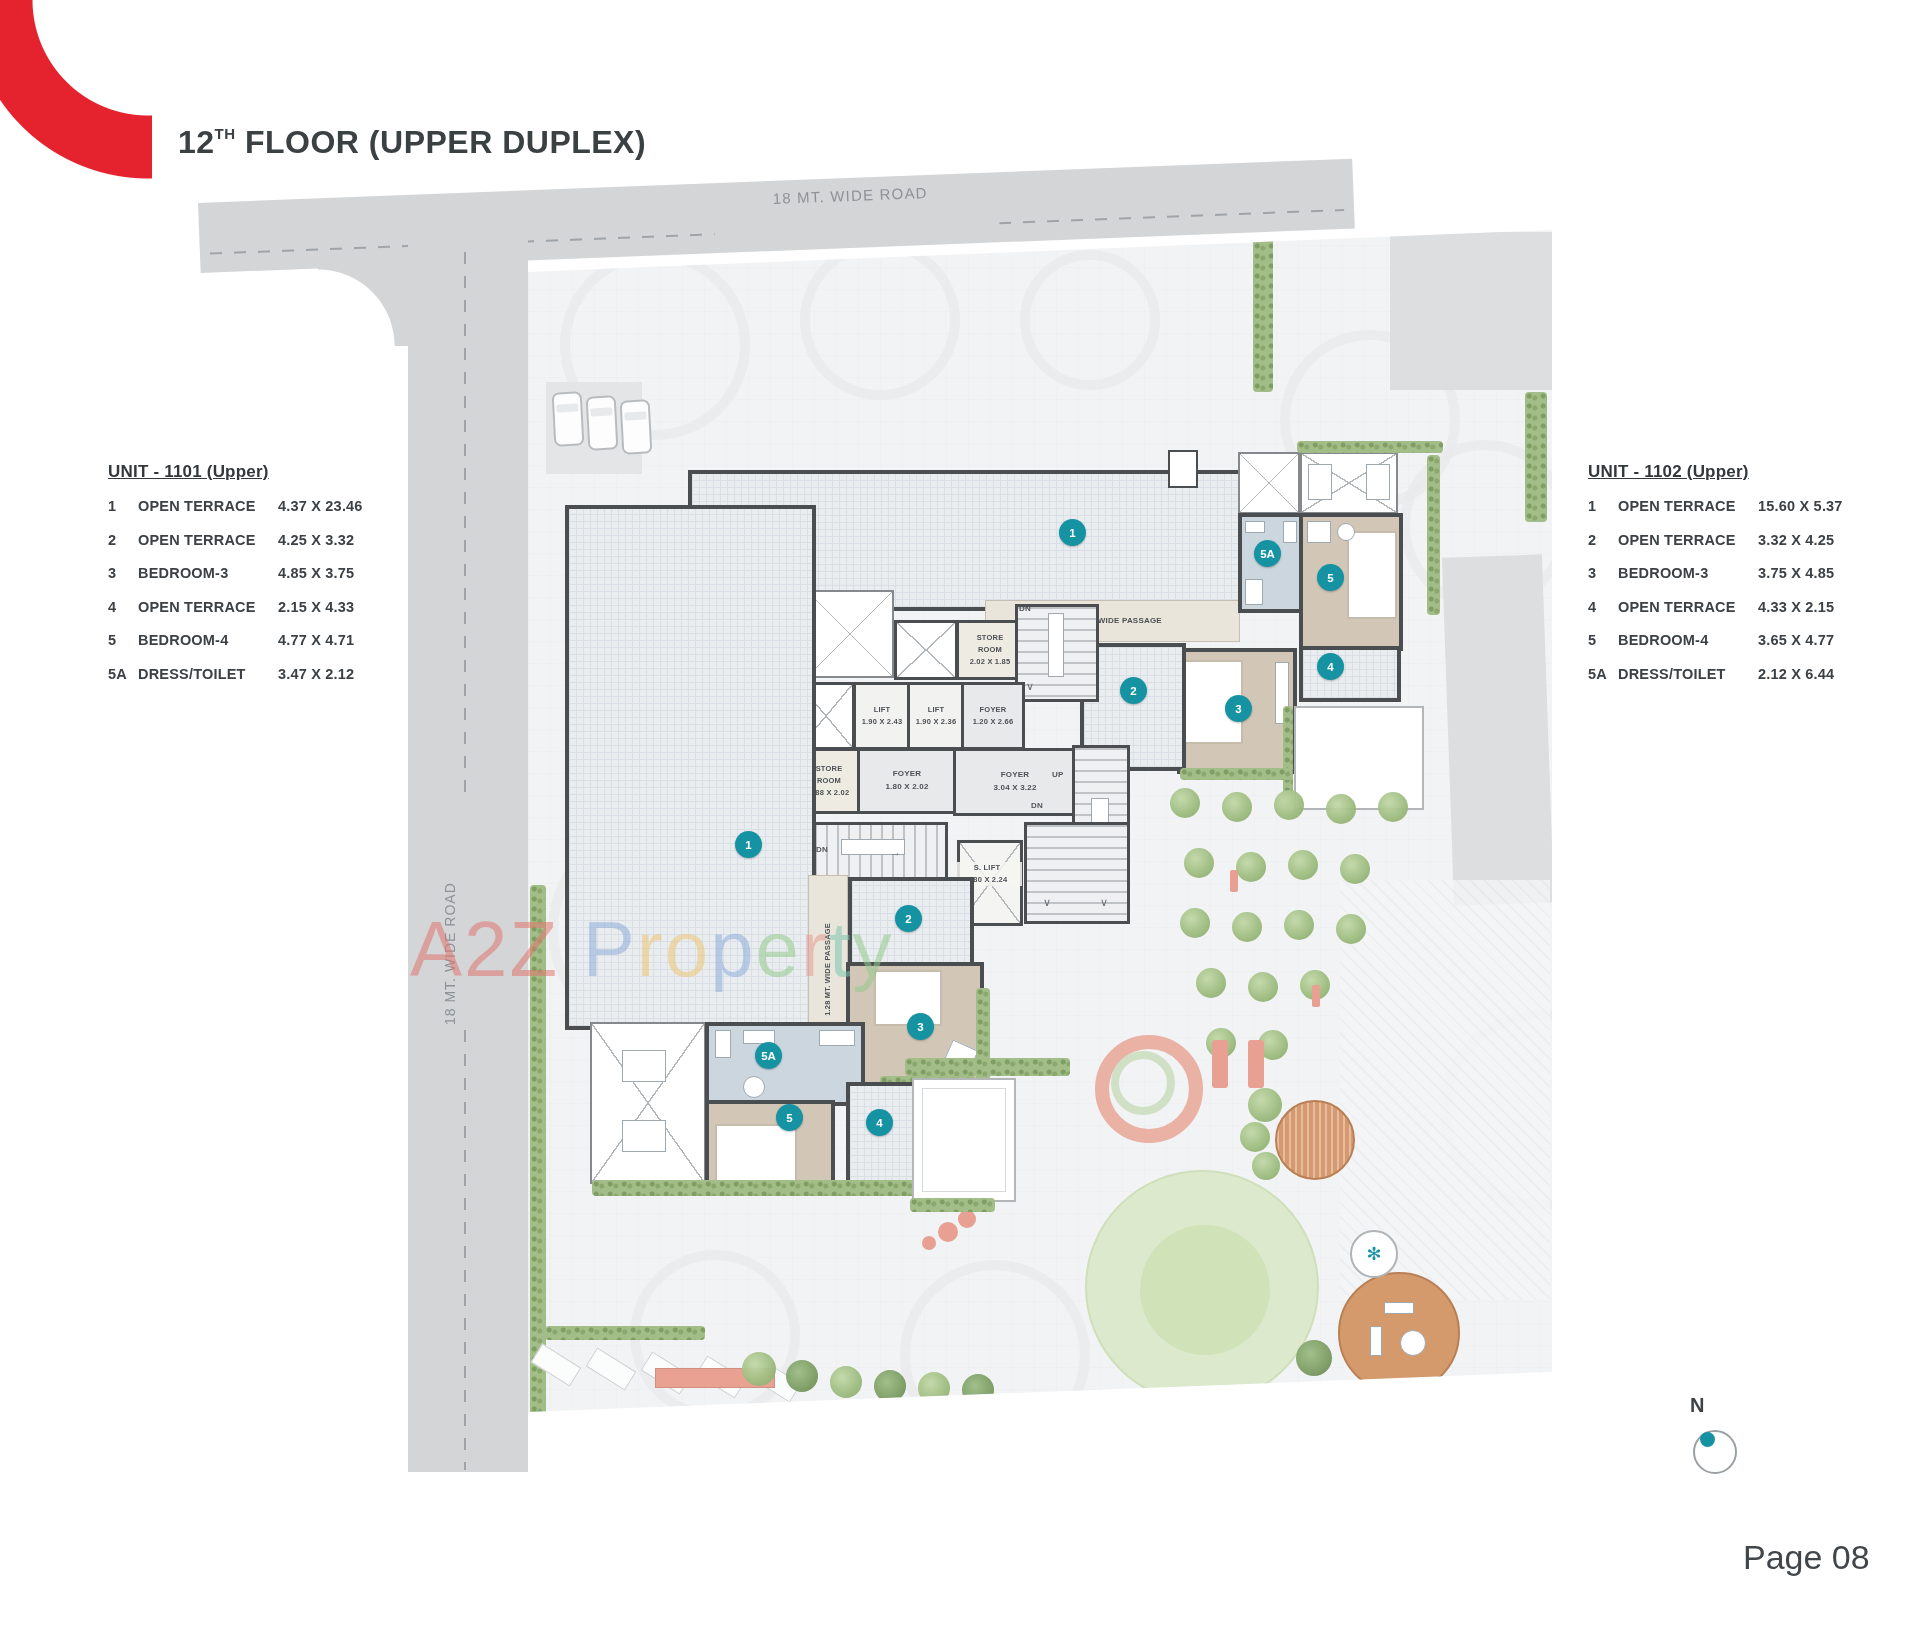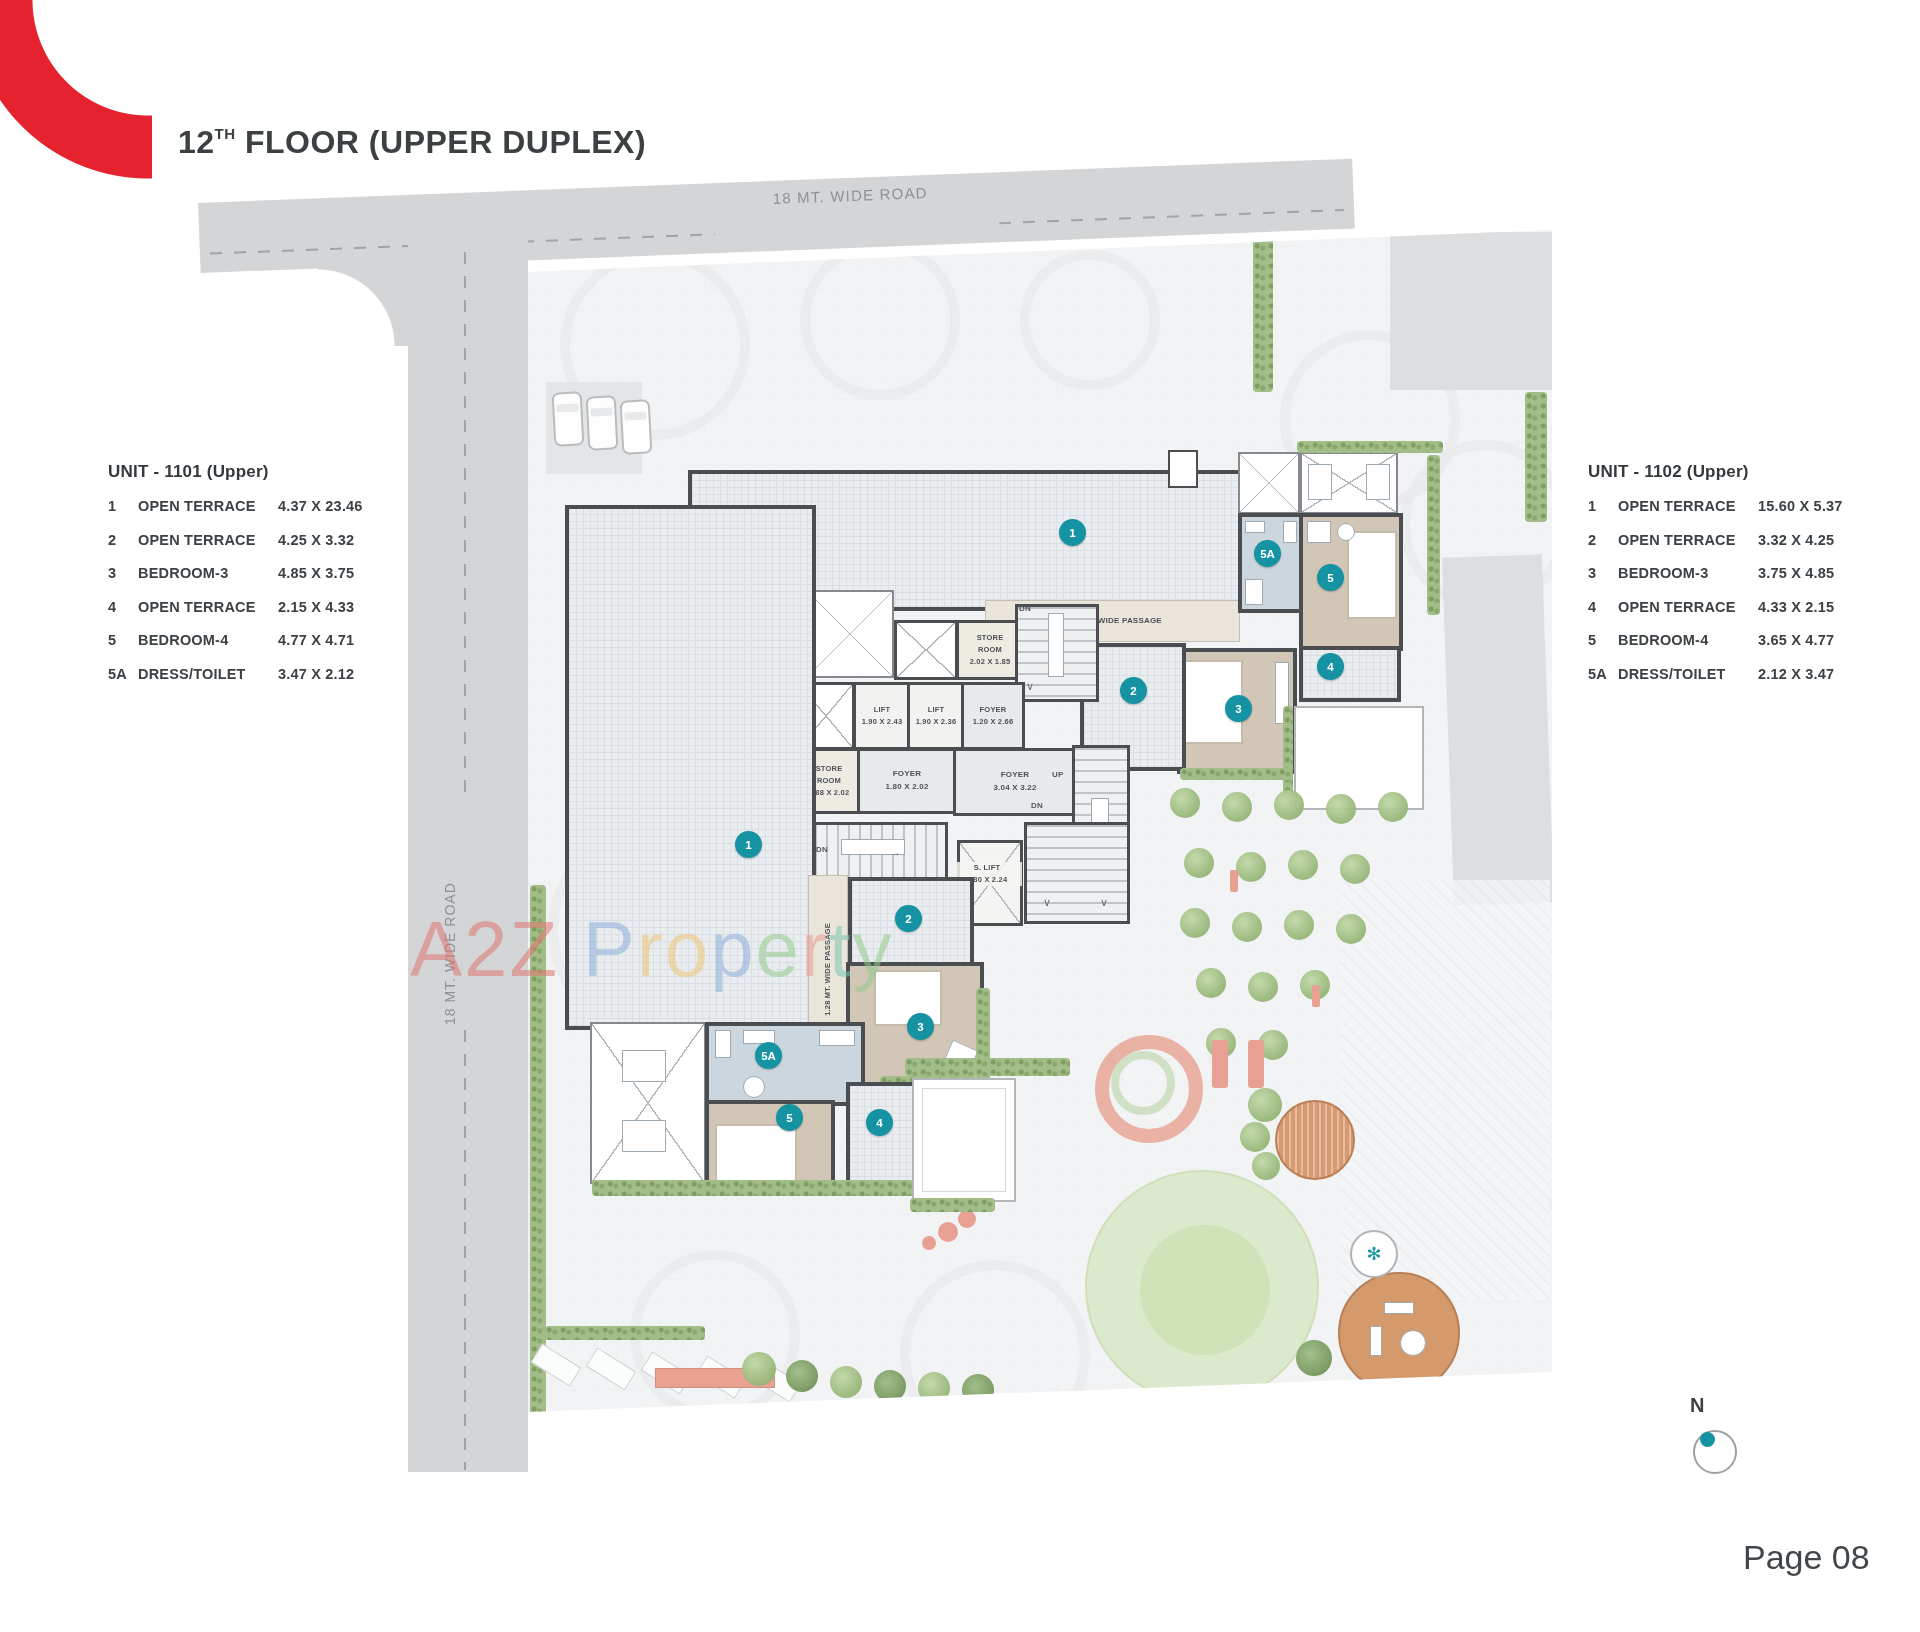--- a/index.html
+++ b/index.html
@@ -67,21 +67,21 @@
   .tree{position:absolute;border-radius:50%;background:radial-gradient(circle at 38% 35%,#c2d8a8,#9cbb7e 60%,#87a869);opacity:.95;}
   .tree-dark{background:radial-gradient(circle at 40% 38%,#9dbd85,#799960 65%,#667f4f);}
   .whitebox{position:absolute;background:#fff;border:2px solid #b3b6b9;}
   .car{position:absolute;width:26px;height:50px;background:#fdfdfd;border:2px solid #b9bcbf;border-radius:7px;}
   .car::after{content:"";position:absolute;left:2px;right:2px;top:10px;height:8px;background:#e7e9ea;border-radius:2px;}
   .stall{position:absolute;width:20px;height:44px;background:#fbfcfc;border:1px solid #ccd0d2;}
   .dotr{position:absolute;border-radius:50%;background:#e7a091;}
 
   
   .unit-table{width:330px;}
-  .unit-header{font-size:17px;font-weight:bold;color:#33383c;margin-bottom:16px;letter-spacing:.2px;}
+  .unit-header{font-size:17px;font-weight:bold;color:#33383c;margin-bottom:16px;letter-spacing:.2px;text-decoration:underline;}
   .unit-row{display:grid;grid-template-columns:30px 140px 125px;height:33.5px;
     font-size:14.5px;font-weight:bold;color:#3c4145;letter-spacing:.2px;}
 
   
   #wm-small{left:62px;top:746px;font-size:44px;color:#dedede;letter-spacing:1px;z-index:40;white-space:nowrap;}
   #wm-large{left:410px;top:904px;font-size:78px;letter-spacing:2px;opacity:.55;z-index:40;white-space:nowrap;}
   #wm-large span{white-space:pre;}
 
   
   #compass-n{left:1690px;top:1394px;font-size:20px;font-weight:bold;color:#3e4246;}
@@ -429,21 +429,21 @@
         <span>4.33 X 2.15</span>
     </div>
     <div class="unit-row">
       <span>5</span>
         <span>BEDROOM-4</span>
         <span>3.65 X 4.77</span>
     </div>
     <div class="unit-row">
       <span>5A</span>
         <span>DRESS/TOILET</span>
-        <span>2.12 X 3.47</span>
+        <span>2.12 X 6.44</span>
     </div>
   </div>
 
   <div id="wm-large" class="abs"><span style="color: rgb(225, 118, 110);">A</span><span style="color: rgb(225, 118, 110);">2</span><span style="color: rgb(225, 118, 110);">Z</span><span style="color: rgb(255, 255, 255);"> </span><span style="color: rgb(143, 173, 218);">P</span><span style="color: rgb(238, 198, 115);">r</span><span style="color: rgb(238, 198, 115);">o</span><span style="color: rgb(143, 173, 218);">p</span><span style="color: rgb(149, 202, 140);">e</span><span style="color: rgb(230, 155, 146);">r</span><span style="color: rgb(124, 199, 178);">t</span><span style="color: rgb(149, 202, 140);">y</span></div>
 
   <div id="compass-n" class="abs">N</div>
   <div id="compass-circle" class="abs"></div>
   <div id="compass-dot" class="abs"></div>
   <div id="page-number" class="abs">Page 08</div>
 

